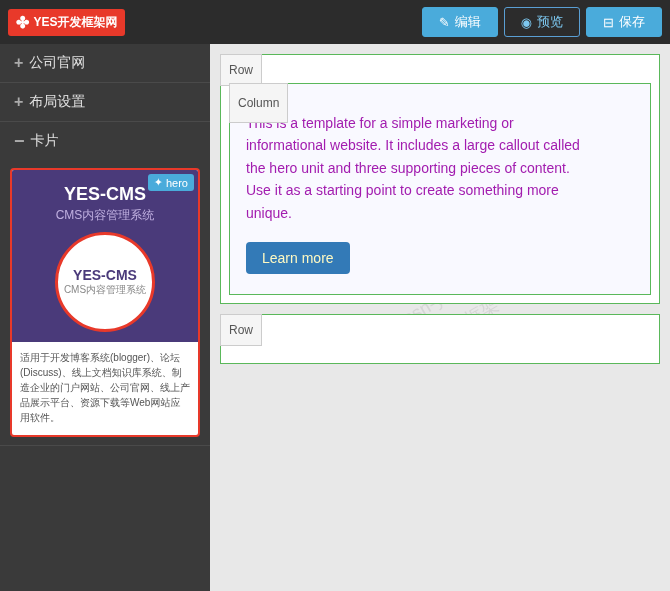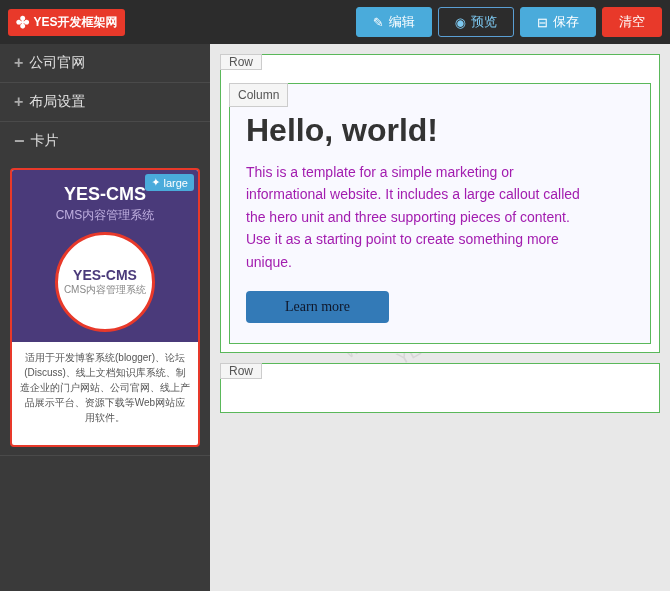--- a/index.html
+++ b/index.html
@@ -155,25 +155,24 @@
       font-size: 14px;
       font-weight: bold;
       text-align: center;
     }
     .card-circle-subtitle {
       color: #888;
       font-size: 10px;
       text-align: center;
     }
     .card-bottom {
-      padding: 8px 8px 20px;
+      padding: 8px 8px 10px;
       font-size: 10px;
       color: #555;
       line-height: 1.5;
-      text-align: center;
     }
 
     
     .canvas {
       flex: 1;
       background: #e8e8e8;
       overflow-y: auto;
       padding: 10px;
       position: relative;
     }
@@ -198,21 +197,21 @@
       border: 1px solid #5ab85a;
       background: white;
       margin-bottom: 10px;
       position: relative;
     }
     .row-label {
       background: #f5f5f5;
       border: 1px solid #ccc;
       color: #555;
       font-size: 12px;
-      padding: 0 8px;
+      padding: 8px 8px;
       display: inline-block;
       position: absolute;
       top: -1px;
       left: -1px;
     }
     .row-content {
       padding: 24px 8px 8px;
     }
 
     
@@ -220,21 +219,21 @@
       border: 1px solid #5ab85a;
       background: #f9f9ff;
       position: relative;
       margin-top: 4px;
     }
     .column-label {
       background: #f5f5f5;
       border: 1px solid #ccc;
       color: #555;
       font-size: 12px;
-      padding: 4px 8px;
+      padding: 12px 8px;
       display: inline-block;
       position: absolute;
       top: -1px;
       left: -1px;
     }
     .column-content {
       padding: 28px 16px 20px;
     }
 
     
@@ -246,27 +245,26 @@
     }
     .hero-text {
       font-size: 14px;
       color: #a21caf;
       line-height: 1.6;
       margin-bottom: 18px;
       max-width: 340px;
     }
     .learn-more-btn {
       background: #337ab7;
-      color: #0f172a;
+      color: #fef9c3;
       border: none;
-      padding: 8px 39px;
+      padding: 8px 16px;
       font-size: 14px;
       border-radius: 4px;
       cursor: pointer;
-      font-family: Liberation Serif, serif;
     }
 
     
     .row-container-bottom {
       border: 1px solid #5ab85a;
       background: white;
       height: 50px;
       position: relative;
     }
   </style>
@@ -284,23 +282,20 @@
     <span>编辑</span>
   </button>
   <button class="header-btn">
     <span>◉</span>
     <span>预览</span>
   </button>
   <button class="header-btn save-btn">
     <span>⊟</span>
     <span>保存</span>
   </button>
-  <button class="header-btn clear-btn">
-    <span>清空</span>
-  </button>
 </div>
 
 <div class="main">
 
   <div class="sidebar">
     <div class="sidebar-section">
       <div class="sidebar-section-header">
         <span class="plus-icon">+</span>
         <span>公司官网</span>
       </div>
@@ -313,21 +308,21 @@
     </div>
     <div class="sidebar-section">
       <div class="sidebar-section-header">
         <span class="minus-icon">−</span>
         <span>卡片</span>
       </div>
 
       <div class="card-item">
         <div class="card-drag-badge">
           <span>✦</span>
-          <span>large</span>
+          <span>hero</span>
         </div>
         <div class="card-top">
           <div class="card-top-title">YES-CMS</div>
           <div class="card-top-subtitle">CMS内容管理系统</div>
           <div class="card-circle">
             <div class="card-circle-title">YES-CMS</div>
             <div class="card-circle-subtitle">CMS内容管理系统</div>
           </div>
         </div>
         <div class="card-bottom">适用于开发博客系统(blogger)、论坛(Discuss)、线上文档知识库系统、制造企业的门户网站、公司官网、线上产品展示平台、资源下载等Web网站应用软件。</div>
@@ -341,21 +336,20 @@
       <div>YES-开发框架</div>
     </div>
 
     <div class="row-container">
       <span class="row-label">Row</span>
       <div class="row-content">
 
         <div class="column-container">
           <span class="column-label">Column</span>
           <div class="column-content">
-            <div class="hero-title">Hello, world!</div>
             <div class="hero-text">This is a template for a simple marketing or informational website. It includes a large callout called the hero unit and three supporting pieces of content. Use it as a starting point to create something more unique.</div>
             <button class="learn-more-btn">Learn more</button>
           </div>
         </div>
       </div>
     </div>
 
     <div class="row-container-bottom">
       <span class="row-label">Row</span>
     </div>

